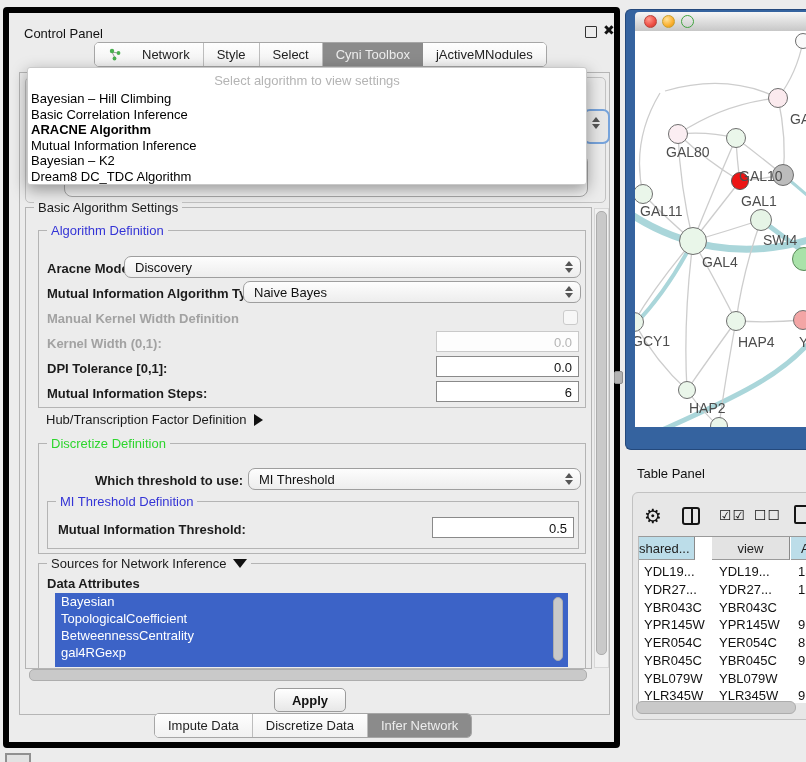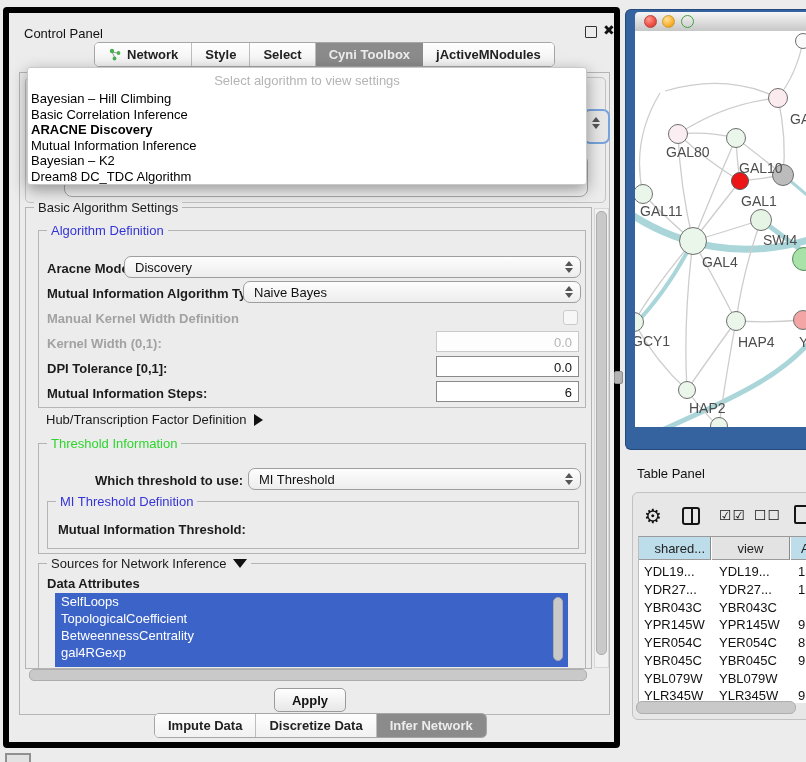--- a/index.html
+++ b/index.html
@@ -6,22 +6,22 @@
   #root{position:relative;width:806px;height:762px;overflow:hidden;background:#ececec;
         font-family:"Liberation Sans","DejaVu Sans",sans-serif;font-size:13px;color:#1a1a1a;}
   .abs{position:absolute;}
   
   .cp-win{left:3px;top:7px;width:605px;height:729px;background:#ececec;border:6px solid #000000;border-radius:4px;}
   .cp-title{left:15px;top:13px;font-size:13px;color:#111;}
   .float-ico{left:576px;top:13px;width:10px;height:10px;border:1.6px solid #333;border-radius:1px;}
   .close-ico{left:594px;top:9px;font-size:14px;font-weight:bold;color:#111;}
   
   .seg-strip{display:flex;height:23px;border:1px solid #a6a6a6;border-radius:5px;overflow:hidden;background:#fdfdfd;}
-  .seg{display:flex;align-items:center;justify-content:center;padding:0 13px;font-weight:700;color:#222;
-       background:linear-gradient(#fefefe,#f1f1f1);border-right:1px solid #bdbdbd;white-space:nowrap;}
+  .seg{display:flex;align-items:center;justify-content:center;padding:0 13px;font-weight:400;color:#222;
+       background:linear-gradient(#fefefe,#f1f1f1);border-right:1px solid #bdbdbd;white-space:nowrap;gap:15px;}
   .seg:last-child{border-right:none;}
   .seg.sel{background:#8b8b8b;color:#ededed;border-right:none;}
   
   .content{left:10px;top:59px;width:589px;height:641px;border:1px solid #b5b5b5;background:#ececec;}
   .remnant-outer{left:16px;top:64px;width:579px;height:124px;border:1px solid #c2c2c2;border-radius:5px;}
   .remnant-field{left:55px;top:141px;width:522px;height:41px;border:1px solid #a8a8a8;border-radius:8px;background:#f4f4f4;}
   .focus-combo{left:574px;top:96px;width:23px;height:31px;border:2px solid #76a3db;border-radius:7px;background:#e6e6e6;}
   
   .popup{left:18px;top:54px;width:560px;height:118px;background:#fff;border:1px solid #c9c9c9;border-radius:3px;
          box-shadow:0 5px 16px rgba(0,0,0,.38);z-index:60;padding-top:3px;box-sizing:border-box;}
@@ -114,21 +114,21 @@
       <span class="stepper abs" style="right:1px;top:6px;">
           <i class="up"></i>
           <i class="dn"></i>
         </span>
     </div>
 
     <div class="abs popup">
       <div class="popup-head">Select algorithm to view settings</div>
       <div class="popup-item">Bayesian – Hill Climbing</div>
       <div class="popup-item">Basic Correlation Inference</div>
-      <div class="popup-item b">ARACNE Discovery</div>
+      <div class="popup-item b">ARACNE Algorithm</div>
       <div class="popup-item">Mutual Information Inference</div>
       <div class="popup-item">Bayesian – K2</div>
       <div class="popup-item">Dream8 DC_TDC Algorithm</div>
     </div>
 
     <div class="abs gbox" style="left:16px;top:194px;width:565px;height:460px;">
       <span class="legend">Basic Algorithm Settings</span>
 
       <div class="abs gbox" style="left:12px;top:22px;width:546px;height:176px;">
         <span class="legend lblue">Algorithm Definition</span>
@@ -157,43 +157,44 @@
         <div class="abs blbl" style="left:8px;top:155px;">Mutual Information Steps:</div>
         <div class="abs field" style="left:397px;top:150px;width:143px;">6</div>
       </div>
 
       <div class="abs" style="left:20px;top:204px;display:flex;align-items:center;gap:8px;">
         <span>Hub/Transcription Factor Definition</span>
         <span style="display:inline-block;width:0;height:0;border-top:6px solid transparent;border-bottom:6px solid transparent;border-left:9px solid #111;"></span>
       </div>
 
       <div class="abs gbox" style="left:12px;top:235px;width:546px;height:109px;">
-        <span class="legend lgreen">Threshold Information</span>
+        <span class="legend lgreen">Discretize Definition</span>
         <div class="abs blbl" style="left:56px;top:29px;">Which threshold to use:</div>
         <div class="abs combo" style="left:209px;top:24px;width:333px;">
           <span class="tx">MI Threshold</span>
           <span class="stepper">
               <i class="up"></i>
               <i class="dn"></i>
             </span>
         </div>
         <div class="abs gbox" style="left:8px;top:57px;width:530px;height:46px;">
           <span class="legend lblue">MI Threshold Definition</span>
           <div class="abs blbl" style="left:10px;top:20px;">Mutual Information Threshold:</div>
+          <div class="abs field" style="left:384px;top:15px;width:142px;">0.5</div>
         </div>
       </div>
 
       <div class="abs gbox" style="left:12px;top:355px;width:546px;height:104px;border-bottom:none;">
         <span class="legend" style="display:flex;align-items:center;gap:6px;">
           <span>Sources for Network Inference</span>
           <span style="display:inline-block;width:0;height:0;border-left:7px solid transparent;border-right:7px solid transparent;border-top:9px solid #111;"></span>
         </span>
         <div class="abs blbl" style="left:8px;top:12px;">Data Attributes</div>
         <div class="abs attr-list" style="left:16px;top:29px;width:513px;height:74px;">
-          <div class="attr-item">SelfLoops</div>
+          <div class="attr-item">Bayesian</div>
           <div class="attr-item">TopologicalCoefficient</div>
           <div class="attr-item">BetweennessCentrality</div>
           <div class="attr-item">gal4RGexp</div>
           <div class="abs thumb" style="left:498px;top:4px;width:8px;height:62px;"></div>
         </div>
       </div>
     </div>
 
     <div class="abs sb-track-v" style="left:585px;top:195px;width:13px;height:458px;"></div>
     <div class="abs thumb" style="left:587px;top:198px;width:9px;height:442px;"></div>
@@ -272,21 +273,21 @@
     <div class="node" style="left:115px;top:178px;width:22px;height:22px;background:#e6f4e6;"></div>
     <div class="node" style="left:157px;top:216px;width:24px;height:24px;background:#a9e2a9;border-color:#5a8a5a;"></div>
     <div class="node" style="left:44px;top:196px;width:28px;height:28px;background:#e9f6e9;"></div>
     <div class="node" style="left:-11px;top:281px;width:20px;height:20px;background:#eaf6ea;"></div>
     <div class="node" style="left:91px;top:280px;width:20px;height:20px;background:#eaf6ea;"></div>
     <div class="node" style="left:158px;top:279px;width:20px;height:20px;background:#f3a5a5;"></div>
     <div class="node" style="left:43px;top:350px;width:18px;height:18px;background:#eaf6ea;"></div>
     <div class="node" style="left:75px;top:386px;width:18px;height:18px;background:#eaf6ea;"></div>
     <div class="nlabel" style="left:155px;top:80px;">GAL</div>
     <div class="nlabel" style="left:31px;top:113px;">GAL80</div>
-    <div class="nlabel" style="left:104px;top:129px;">GAL10</div>
+    <div class="nlabel" style="left:104px;top:137px;">GAL10</div>
     <div class="nlabel" style="left:106px;top:162px;text-align:right;">GAL1</div>
     <div class="nlabel" style="left:5px;top:172px;">GAL11</div>
     <div class="nlabel" style="left:128px;top:201px;">SWI4</div>
     <div class="nlabel" style="left:67px;top:223px;">GAL4</div>
     <div class="nlabel" style="left:-3px;top:302px;">GCY1</div>
     <div class="nlabel" style="left:103px;top:303px;">HAP4</div>
     <div class="nlabel" style="left:164px;top:303px;">Y</div>
     <div class="nlabel" style="left:54px;top:369px;">HAP2</div>
   </div>
 
@@ -294,21 +295,21 @@
   <div class="abs tp-box">
     <div class="abs" style="left:11px;top:11px;font-size:20px;color:#111;">⚙</div>
     <div class="abs colico" style="left:49px;top:14px;width:18px;height:18px;">
       <div style="position:absolute;left:7px;top:0;width:2px;height:14px;background:#151515;"></div>
     </div>
     <div class="abs" style="left:86px;top:14px;font-size:14px;color:#111;letter-spacing:1px;">☑☑</div>
     <div class="abs" style="left:121px;top:14px;font-size:14px;color:#111;letter-spacing:1px;">☐☐</div>
     <div class="abs colico" style="left:161px;top:12px;width:15px;height:19px;border-radius:2px;"></div>
   </div>
   <div class="abs tp-table">
-    <div class="th" style="left:0;width:72px;background:#bcdde9;border-right:1px solid #8a8a8a;text-align:right;padding-right:5px;">shared...</div>
+    <div class="th" style="left:0;width:56px;background:#bcdde9;border-right:1px solid #8a8a8a;text-align:right;padding-right:5px;">shared...</div>
     <div class="th" style="left:73px;width:78px;background:#e3e3e3;border-right:1px solid #8a8a8a;text-align:center;">view</div>
     <div class="th" style="left:152px;width:16px;background:#bcdde9;padding-left:10px;">A</div>
 
     <div class="cell" style="left:5px;top:27px;">YDL19...</div>
     <div class="cell" style="left:80px;top:27px;">YDL19...</div>
     <div class="cell" style="left:159px;top:27px;">13</div>
     <div class="cell" style="left:5px;top:45px;">YDR27...</div>
     <div class="cell" style="left:80px;top:45px;">YDR27...</div>
     <div class="cell" style="left:159px;top:45px;">12</div>
     <div class="cell" style="left:5px;top:63px;">YBR043C</div>

